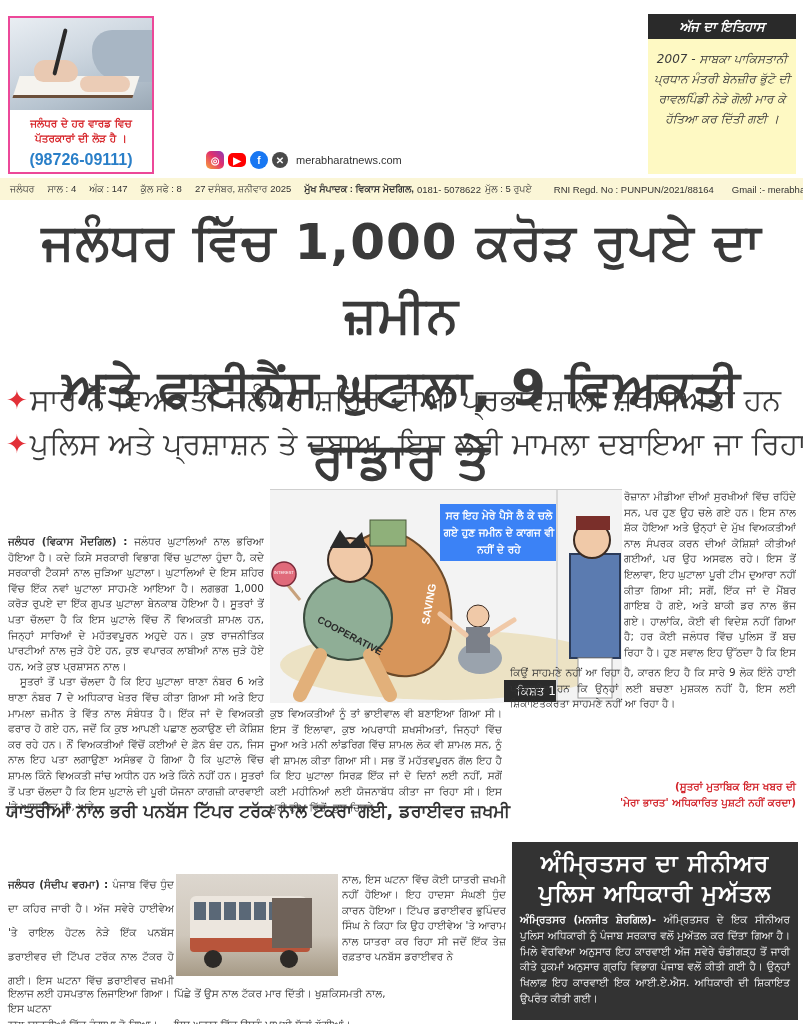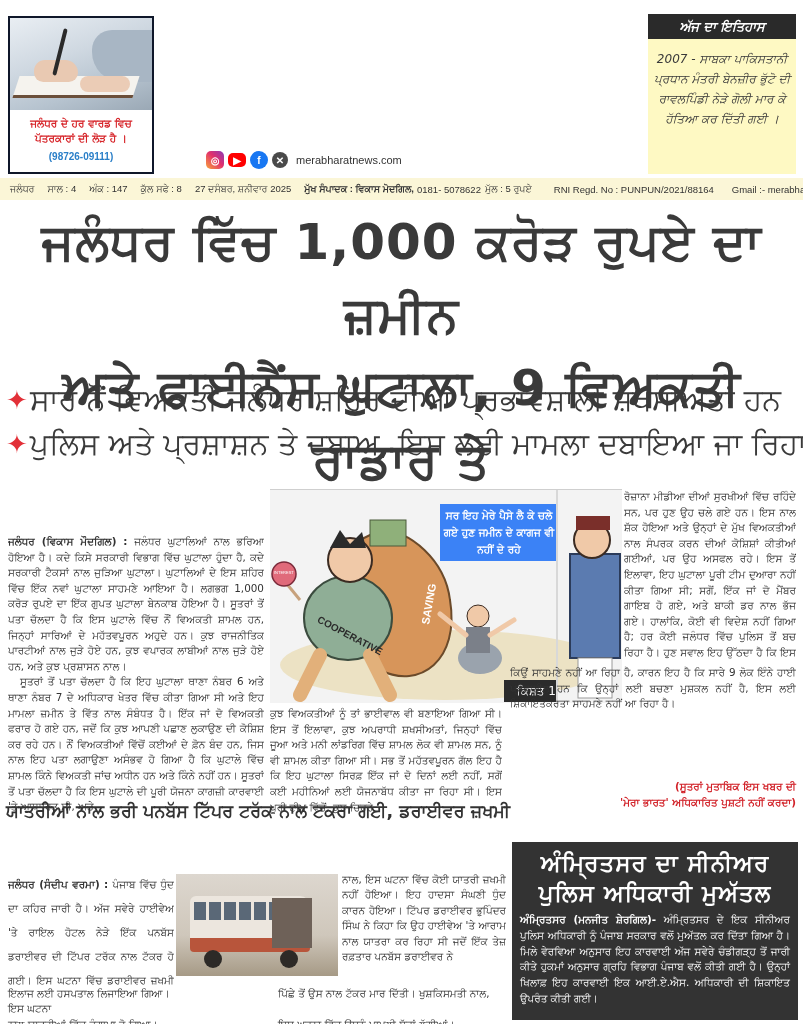--- a/index.html
+++ b/index.html
@@ -1,30 +1,30 @@
 <!DOCTYPE html>
 <html><head>
 <meta charset="utf-8">
 <style>
   * { box-sizing: border-box; margin: 0; padding: 0; }
   html, body { width: 803px; height: 1024px; background: #ffffff; overflow: hidden; }
   body { font-family: "DejaVu Sans", sans-serif; color: #2b2b2b; position: relative; }
 
   
   .masthead { position: absolute; left: 0; top: 0; width: 803px; height: 176px; }
-  .ad-box { position: absolute; left: 8px; top: 16px; width: 146px; height: 158px; border: 2px solid #0f172a; background: #fff; }
+  .ad-box { position: absolute; left: 8px; top: 16px; width: 146px; height: 158px; border: 2px solid #ec4899; background: #fff; }
   .ad-photo { position: absolute; left: 0; top: 0; width: 142px; height: 92px;
     background: linear-gradient(160deg, #e9eef3 0%, #cfd8e1 40%, #b6c3cf 70%, #9aa8b5 100%); overflow: hidden; }
   .ad-photo .notebook { position: absolute; left: 6px; top: 58px; width: 120px; height: 22px; background: #f5f3ee; border-bottom: 3px solid #6b4f3a; transform: skewX(-18deg); }
   .ad-photo .hand { position: absolute; left: 24px; top: 42px; width: 44px; height: 22px; background: #e9c9b2; border-radius: 12px 14px 10px 10px; }
   .ad-photo .hand2 { position: absolute; left: 70px; top: 58px; width: 50px; height: 16px; background: #ebccb6; border-radius: 10px; }
   .ad-photo .sleeve { position: absolute; left: 82px; top: 12px; width: 70px; height: 52px; background: #a8b6c4; border-radius: 20px 0 0 30px; }
   .ad-photo .pen { position: absolute; left: 48px; top: 10px; width: 4px; height: 48px; background: #2a2a2a; transform: rotate(14deg); border-radius: 2px; }
   .ad-text { position: absolute; left: 0; top: 98px; width: 142px; text-align: center; color: #d7262b; font-weight: bold; font-size: 10.5px; line-height: 15px; }
-  .ad-phone { position: absolute; left: 0; top: 133px; width: 142px; text-align: center; color: #2a7fc8; font-weight: bold; font-size: 10px; font-family: "Liberation Sans", sans-serif; }
+  .ad-phone { position: absolute; left: 0; top: 133px; width: 142px; text-align: center; color: #2a7fc8; font-weight: bold; font-size: 16px; font-family: "Liberation Sans", sans-serif; }
 
   .logo-wrap { position: absolute; left: 190px; top: 28px; width: 440px; height: 120px; }
   .logo-flag { position: absolute; left: 150px; top: 6px; width: 90px; height: 34px; }
   .logo-text { position: absolute; left: 0; top: 8px; font-family: "DejaVu Sans", sans-serif; font-weight: bold; font-size: 86px; color: #e8262b; letter-spacing: 2px; white-space: nowrap; line-height: 100px; transform: scaleY(0.92); transform-origin: left top; }
   .tagline { position: absolute; right: 6px; top: 84px; font-style: italic; font-weight: bold; color: #e8262b; font-size: 17px; white-space: nowrap; }
   .social { position: absolute; left: 206px; top: 150px; height: 20px; display: flex; align-items: center; gap: 4px; }
   .soc { width: 18px; height: 18px; border-radius: 5px; display: flex; align-items: center; justify-content: center; color: #fff; font-size: 10px; font-weight: bold; font-family: "Liberation Sans", sans-serif; }
   .soc.ig { background: linear-gradient(45deg, #f9a33b, #e1306c 55%, #8a3ab9); }
   .soc.yt { background: #ff0000; border-radius: 5px; width: 18px; height: 14px; }
   .soc.fb { background: #1877f2; border-radius: 50%; }
@@ -70,21 +70,21 @@
   .bus-col-a .lead { font-weight: bold; }
   .bus-photo { position: absolute; left: 176px; top: 874px; width: 162px; height: 102px; background: linear-gradient(#ddd7cf, #cfc7bb 60%, #a69a86); overflow: hidden; }
   .bus-body { position: absolute; left: 14px; top: 22px; width: 120px; height: 56px; background: #ece6de; border-radius: 6px 10px 4px 4px; border-bottom: 14px solid #b8553b; }
   .bus-windows { position: absolute; left: 18px; top: 28px; width: 80px; height: 18px; background: repeating-linear-gradient(90deg, #5a6877 0 12px, #ece6de 12px 15px); }
   .bus-front { position: absolute; left: 96px; top: 24px; width: 40px; height: 50px; background: #6e6158; }
   .bus-wheel { position: absolute; width: 18px; height: 18px; border-radius: 50%; background: #2d2a27; top: 76px; }
   .bus-col-b { position: absolute; left: 342px; top: 872px; width: 164px; height: 105px; font-size: 10.4px; line-height: 15.4px; text-align: justify; overflow: hidden; color: #333; }
   .bus-col-full { position: absolute; left: 8px; top: 986px; width: 498px; font-size: 10.4px; line-height: 15.4px; color: #333; }
   .bus-col-full .line { display: flex; }
   .bus-col-full .line span:first-child { width: 166px; }
-  .bus-col-full .line span:last-child { margin-left: 104px; }
+  .bus-col-full .line span:last-child { }
 
   
   .black-box { position: absolute; left: 512px; top: 842px; width: 286px; height: 178px; background: #333333; color: #fff; padding: 6px 8px; }
   .bb-title { text-align: center; font-size: 23px; font-weight: bold; line-height: 30px; letter-spacing: 1px; }
   .bb-body { font-size: 10.4px; line-height: 15.8px; text-align: justify; margin-top: 4px; }
   .bb-body .lead { font-weight: bold; }
 </style>
 </head>
 <body>
 

